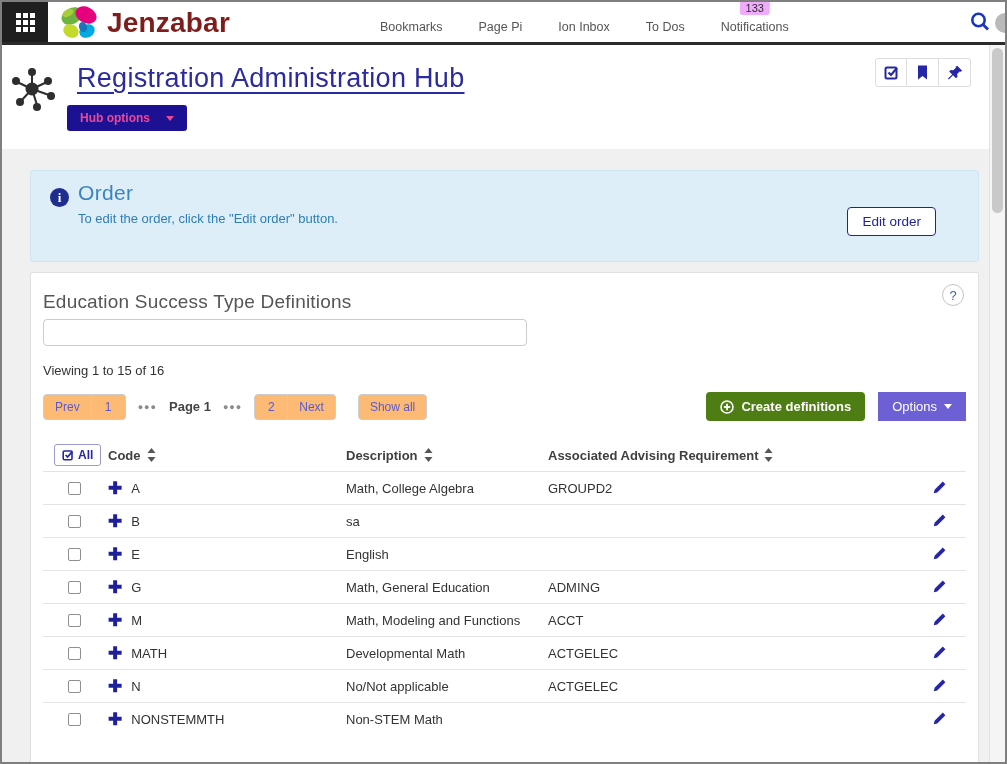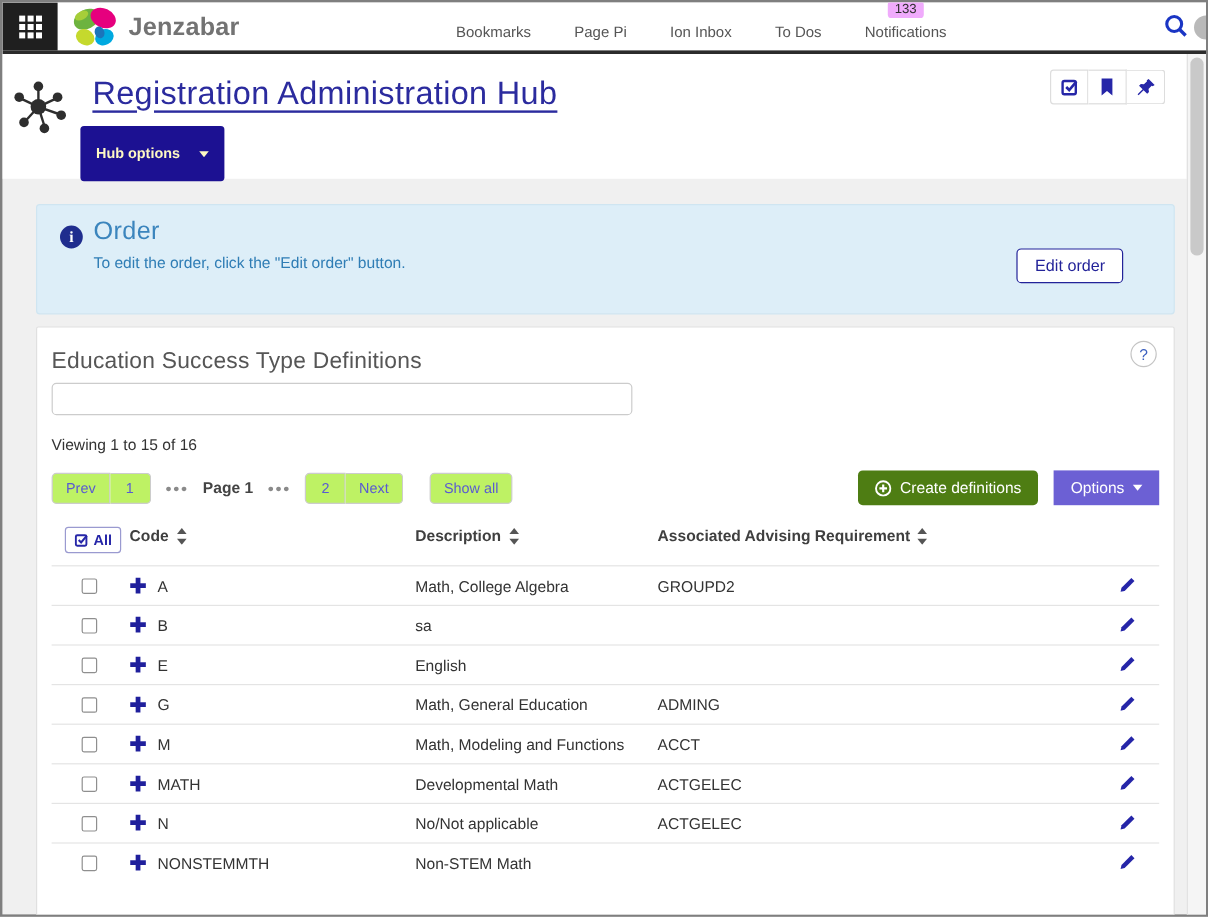--- a/index.html
+++ b/index.html
@@ -13,39 +13,39 @@
     position:absolute; top:0; left:0; width:1003px; height:43px;
     background:#fff; border-bottom:3px solid #2b2b2b;
   }
   .app-launcher {
     position:absolute; left:0; top:0; width:46px; height:40px;
     background:#1f1f1f; display:flex; align-items:center; justify-content:center; cursor:pointer;
   }
   .grid-icon { display:grid; grid-template-columns:repeat(3,5px); grid-template-rows:repeat(3,5px); gap:2px; }
   .grid-icon span { background:#fff; }
   .brand { position:absolute; left:57px; top:3px; display:flex; align-items:center; gap:8px; }
-  .brand-name { font-size:21px; font-weight:700; color:#737373; letter-spacing:.2px; }
+  .brand-name { font-size:28px; font-weight:700; color:#7f1d1d; letter-spacing:.2px; }
   .topnav { position:absolute; left:378px; top:0; height:40px; display:flex; align-items:flex-end; gap:36px; padding-bottom:8px; }
   .topnav .navitem { font-size:12.5px; color:#555; cursor:pointer; position:relative; white-space:nowrap; }
   .nav-badge {
     position:absolute; top:-19px; left:50%; transform:translateX(-50%);
     background:#f0abfc; color:#2e2e2e; font-size:11px; padding:1px 6px; border-radius:3px;
   }
   .search-btn { position:absolute; right:14px; top:9px; cursor:pointer; }
   .avatar-partial { position:absolute; right:-10px; top:11px; width:20px; height:20px; border-radius:50%; background:#b9b9b9; }
   
   .pagehead { position:absolute; top:43px; left:0; width:987px; height:104px; background:#fff; }
   .hub-icon { position:absolute; left:7px; top:20px; }
   .page-title {
     position:absolute; left:65px; top:18px; font-size:27px; color:#2b2b9e;
     text-decoration:underline; text-underline-offset:5px; letter-spacing:.3px; cursor:pointer;margin-left:10px;
   }
   .hub-options {
-    position:absolute; left:65px; top:60px; background:#1c1192; color:#fef9c3; font-size:12px;
-    font-weight:700; border:none; border-radius:3px; padding:16px 13px; cursor:pointer;
+    position:absolute; left:65px; top:60px; background:#1c1192; color:#ec4899; font-size:12px;
+    font-weight:700; border:none; border-radius:3px; padding:6px 13px; cursor:pointer;
     display:flex; align-items:center; gap:16px;
   }
   .caret-down { width:0; height:0; border-left:4px solid transparent; border-right:4px solid transparent; border-top:5px solid currentColor; }
   .head-tools { position:absolute; right:18px; top:13px; display:flex; }
   .tool-btn {
     width:32px; height:29px; background:#fff; border:1px solid #ddd; border-left:none;
     display:flex; align-items:center; justify-content:center; cursor:pointer;
   }
   .tool-btn:first-child { border-left:1px solid #ddd; border-radius:3px 0 0 3px; }
   .tool-btn:last-child { border-radius:0 3px 3px 0; }
@@ -78,40 +78,40 @@
     position:absolute; top:11px; right:14px; width:22px; height:22px; border:1px solid #c4c4c4;
     border-radius:50%; background:#fff; color:#3a5fc0; font-size:13px; display:flex;
     align-items:center; justify-content:center; cursor:pointer;
   }
   .qf-label { font-size:13px; font-weight:700; color:#333; margin-top:18px; }
   .qf-input { margin-top:6px; width:484px; height:27px; border:1px solid #ccc; border-radius:4px; padding:0 8px; font-size:13px; }
   .viewing { font-size:13px; color:#333; margin-top:17px; }
   .pag-row { margin-top:14px; display:flex; align-items:center; }
   .btn-group { display:flex; }
   .pag-btn {
-    background:#bef264; border:1px solid #ccc; color:#5a5ad2; font-size:12px; padding:5px 11px;
+    background:#fdba74; border:1px solid #ccc; color:#5a5ad2; font-size:12px; padding:5px 11px;
     cursor:pointer; border-left:none; min-width:34px; text-align:center;
   }
   .btn-group .pag-btn:first-child { border-left:1px solid #ccc; border-radius:4px 0 0 4px; }
   .btn-group .pag-btn:last-child { border-radius:0 4px 4px 0; }
   .pag-btn.single { border:1px solid #ccc; border-radius:4px; }
   .dots { font-size:9px; color:#8a8a8a; letter-spacing:1px; margin:0 12px; }
   .page-current { font-size:13px; font-weight:700; color:#444; }
   .action-btns { margin-left:auto; display:flex; gap:13px; }
   .create-btn {
     background:#4e7d13; color:#fff; border:none; border-radius:4px; font-size:13px;
-    padding:7px 14px; cursor:pointer; display:flex; align-items:center; gap:7px;
+    padding:7px 14px; cursor:pointer; display:flex; align-items:center; gap:7px;font-weight:bold;
   }
   .options-btn {
     background:#6c60d4; color:#fff; border:none; border-radius:0; font-size:13px;
     padding:7px 14px; cursor:pointer; display:flex; align-items:center; gap:7px;
   }
   
   .table { margin-top:18px; }
-  .thead { display:flex; align-items:flex-start; height:32px; }
+  .thead { display:flex; align-items:center; height:32px; }
   .trow { display:flex; align-items:center; height:33px; border-top:1px solid #e4e4e4; font-size:13px; color:#333; }
   .c-sel { flex:0 0 65px; display:flex; align-items:center; }
   .c-code { flex:0 0 238px; display:flex; align-items:center; gap:9px; }
   .c-desc { flex:0 0 202px; }
   .c-req { flex:1 1 auto; }
   .c-edit { flex:0 0 56px; display:flex; justify-content:flex-end; padding-right:20px; }
   .th { font-size:13px; font-weight:700; color:#3f3f3f; display:flex; align-items:center; gap:6px; cursor:pointer; }
   .all-btn {
     margin-left:11px; display:flex; align-items:center; gap:4px; background:#fff;
     border:1px solid #9a9ad0; border-radius:3px; padding:3px 7px; cursor:pointer;

